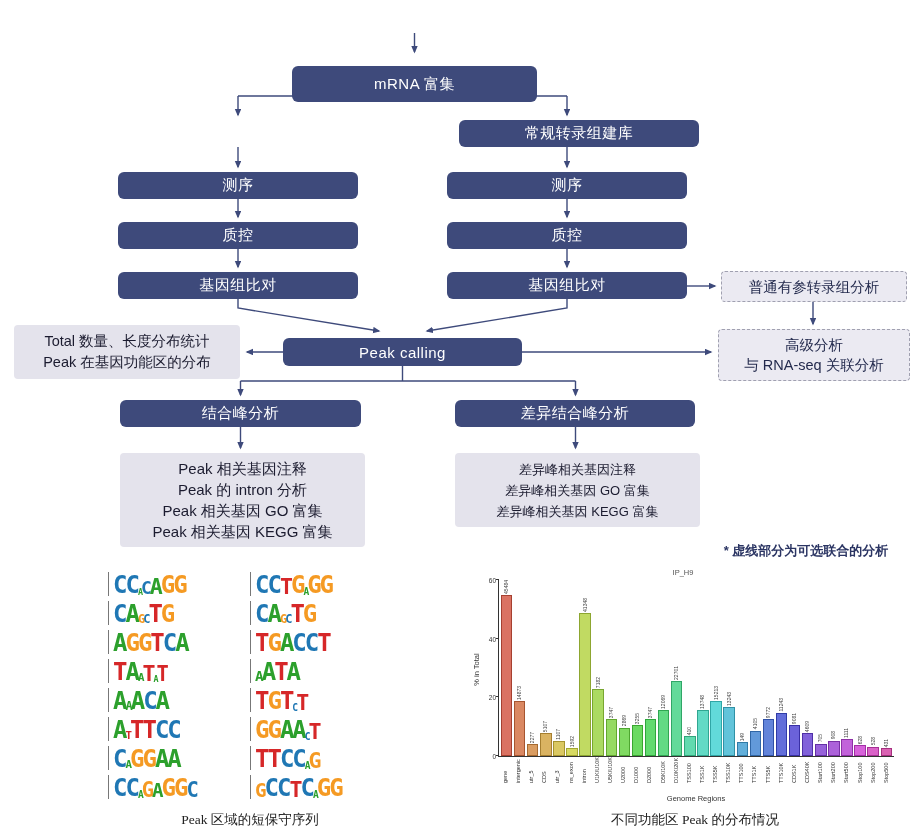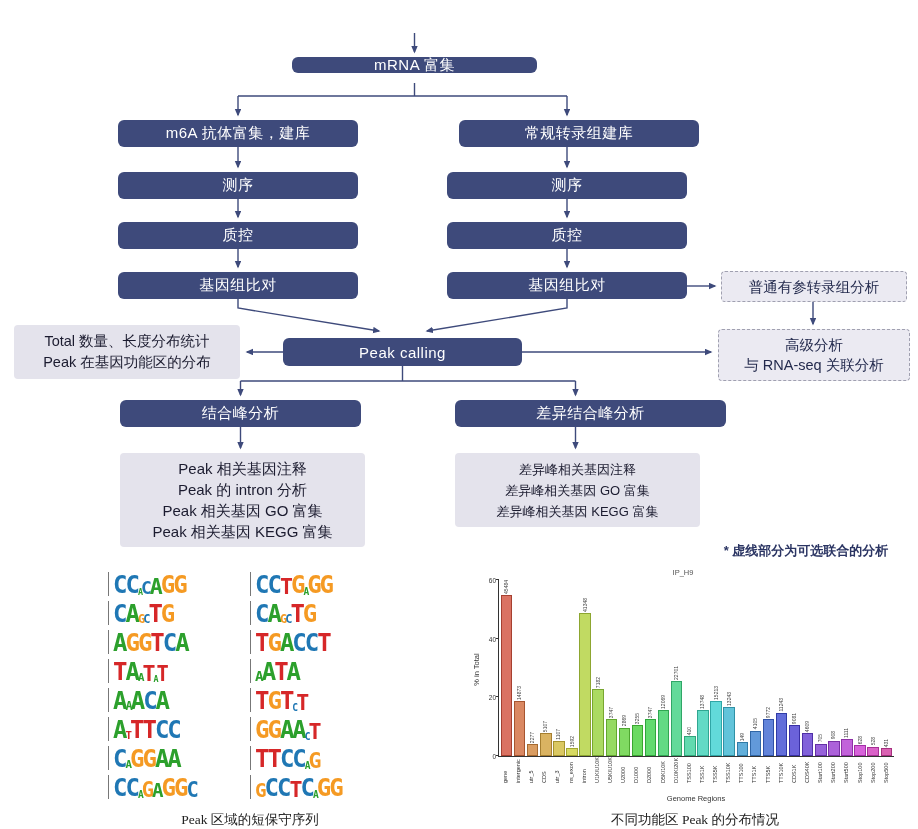--- a/index.html
+++ b/index.html
@@ -69,23 +69,22 @@
       <path d="M813 300 V324" marker-end="url(#ah)"></path>
       <path d="M402.5 366 V381"></path>
       <path d="M240.5 381 H575.5"></path>
       <path d="M240.5 381 V395" marker-end="url(#ah)"></path>
       <path d="M575.5 381 V395" marker-end="url(#ah)"></path>
       <path d="M240.5 427 V448" marker-end="url(#ah)"></path>
       <path d="M575.5 427 V448" marker-end="url(#ah)"></path>
     </g>
   </svg>
 
-  <div class="node" style="left:292px;top:57px;width:245px;height:16px;">mRNA 富集</div>
-
-  <div class="node" style="left:118px;top:120px;width:240px;height:27px;">m6A 抗体富集，建库</div>
+  <div class="node" style="left:292px;top:66px;width:245px;height:36px;">mRNA 富集</div>
+
   <div class="node" style="left:447px;top:120px;width:240px;height:27px;margin-left:12px;">常规转录组建库</div>
 
   <div class="node" style="left:118px;top:172px;width:240px;height:27px;">测序</div>
   <div class="node" style="left:447px;top:172px;width:240px;height:27px;">测序</div>
 
   <div class="node" style="left:118px;top:222px;width:240px;height:27px;">质控</div>
   <div class="node" style="left:447px;top:222px;width:240px;height:27px;">质控</div>
 
   <div class="node" style="left:118px;top:272px;width:240px;height:27px;">基因组比对</div>
   <div class="node" style="left:447px;top:272px;width:240px;height:27px;">基因组比对</div>
@@ -100,21 +99,21 @@
   </div>
 
   <div class="node" style="left:283px;top:338px;width:239px;height:28px;">Peak calling</div>
 
   <div class="dashedbox" style="left:718px;top:329px;width:190px;height:50px;">
     <div>高级分析</div>
     <div>与 RNA-seq 关联分析</div>
   </div>
 
   <div class="node" style="left:120px;top:400px;width:241px;height:27px;">结合峰分析</div>
-  <div class="node" style="left:455px;top:400px;width:271px;height:27px;">差异结合峰分析</div>
+  <div class="node" style="left:455px;top:400px;width:240px;height:27px;">差异结合峰分析</div>
 
   <div class="graybox" style="left:120px;top:453px;width:245px;height:94px;font-size:15px;">
     <div>Peak 相关基因注释</div>
     <div>Peak 的 intron 分析</div>
     <div>Peak 相关基因 GO 富集</div>
     <div>Peak 相关基因 KEGG 富集</div>
   </div>
 
   <div class="graybox" style="left:455px;top:453px;width:245px;height:74px;font-size:13px;">
     <div>差异峰相关基因注释</div>

